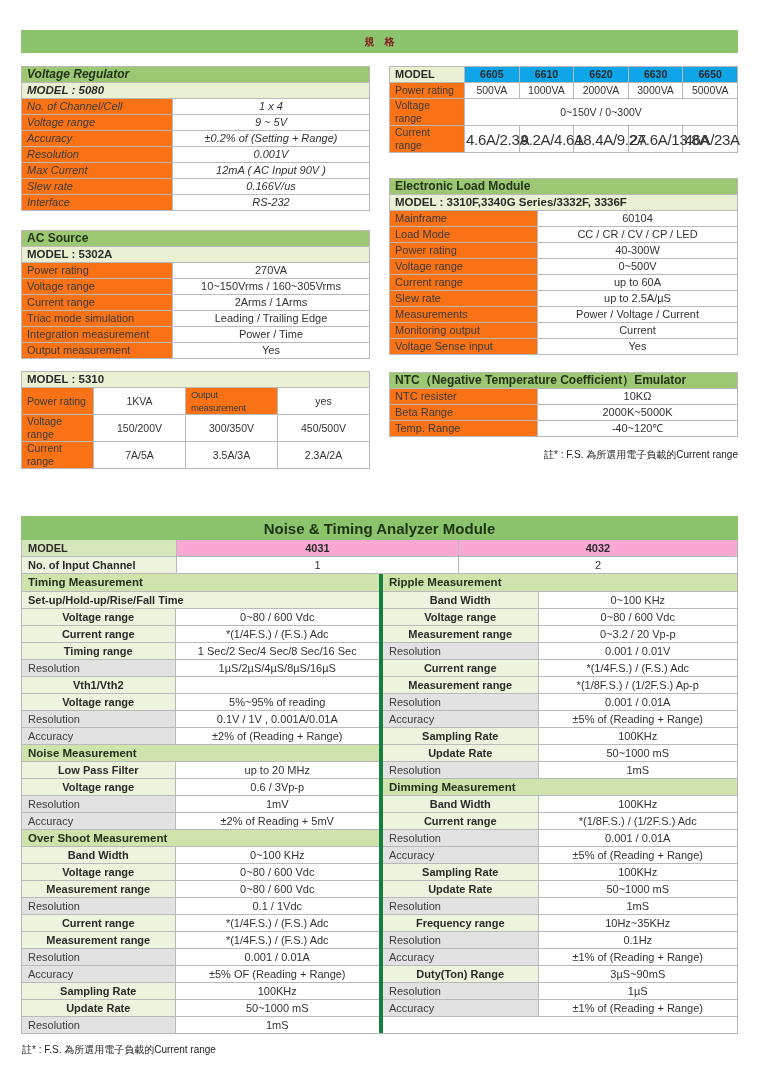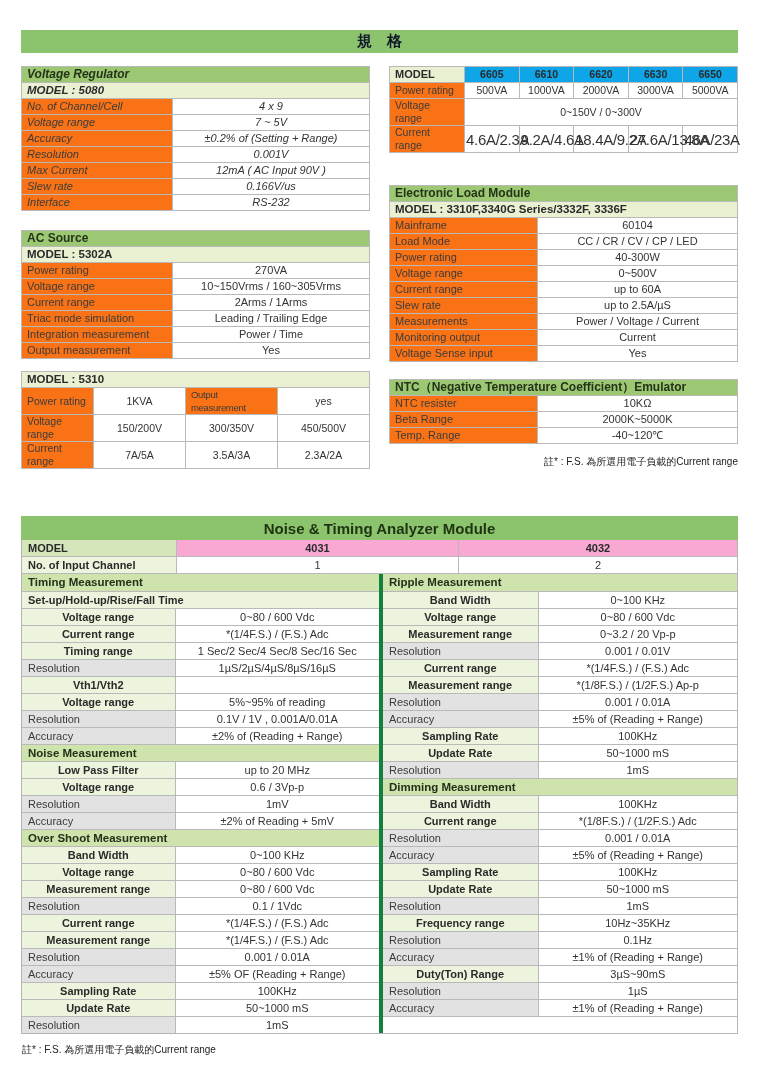--- a/index.html
+++ b/index.html
@@ -7,21 +7,21 @@
   body {
     width: 760px; height: 1086px; overflow: hidden;
     font-family: "Liberation Sans", sans-serif;
     color: #333; position: relative;
   }
   .page { padding: 30px 22px 0 21px; }
 
   .title-bar {
     height: 23px; background: #8cc36d;
     display: flex; align-items: center; justify-content: center;
-    font-size: 15px; font-weight: bold; color: #0f172a;
+    font-size: 10px; font-weight: bold; color: #7f1d1d;
   }
 
   .cols { display: flex; gap: 19px; margin-top: 13px; height: 438px; }
   .col { width: 349px; }
 
   table.spec { width: 100%; border-collapse: collapse; table-layout: fixed; font-size: 11px; }
   table.spec th, table.spec td {
     border: 1px solid #b9b9b9; height: 16px; line-height: 13px;
     padding: 0 5px; empty-cells: show;
   }
@@ -43,21 +43,21 @@
   .t5310 td.lbl.small { font-size: 9.5px; letter-spacing: -0.3px; }
   .pm col.c0 { width: 75px; }
   .pm th, .pm td { height: 14px; font-size: 10.5px; }
   .pm th.model { height: 16px; font-size: 11px; }
   .pm th.mcell { background:#0ea5e9; color:#2a2a2a; font-weight:bold; text-align:center; }
   .pm td.small { font-size: 15px; letter-spacing: -0.3px; padding: 0 1px; }
 
   .mt-vr { margin-top: 0; font-style: italic; }
   .mt-ac { margin-top: 19px; }
   .mt-5310 { margin-top: 12px; padding-left: 22px; }
-  .mt-elm { margin-top: 32px; }
+  .mt-elm { margin-top: 25px; }
   .mt-ntc { margin-top: 17px; }
 
   .note { font-size: 10px; color: #222; }
   .note.right { text-align: right; margin-top: 11px; }
   .note.bottom { margin-top: 9px; padding-left: 1px; }
 
   
   .nt { margin-top: 12px; }
   .nt-title {
     height: 24px; background: #8cc36d; color: #1e3312;
@@ -115,25 +115,25 @@
           <tr>
               <th class="thead" colspan="2">Voltage Regulator</th>
             </tr>
           <tr>
               <th class="model" colspan="2">MODEL : 5080</th>
             </tr>
         </thead>
         <tbody id="vr-body">
             <tr>
               <td class="lbl">No. of Channel/Cell</td>
-              <td class="val">4 x 9</td>
+              <td class="val">1 x 4</td>
             </tr>
             <tr>
               <td class="lbl">Voltage range</td>
-              <td class="val">7 ~ 5V</td>
+              <td class="val">9 ~ 5V</td>
             </tr>
             <tr>
               <td class="lbl">Accuracy</td>
               <td class="val">±0.2% of (Setting + Range)</td>
             </tr>
             <tr>
               <td class="lbl">Resolution</td>
               <td class="val">0.001V</td>
             </tr>
             <tr>

